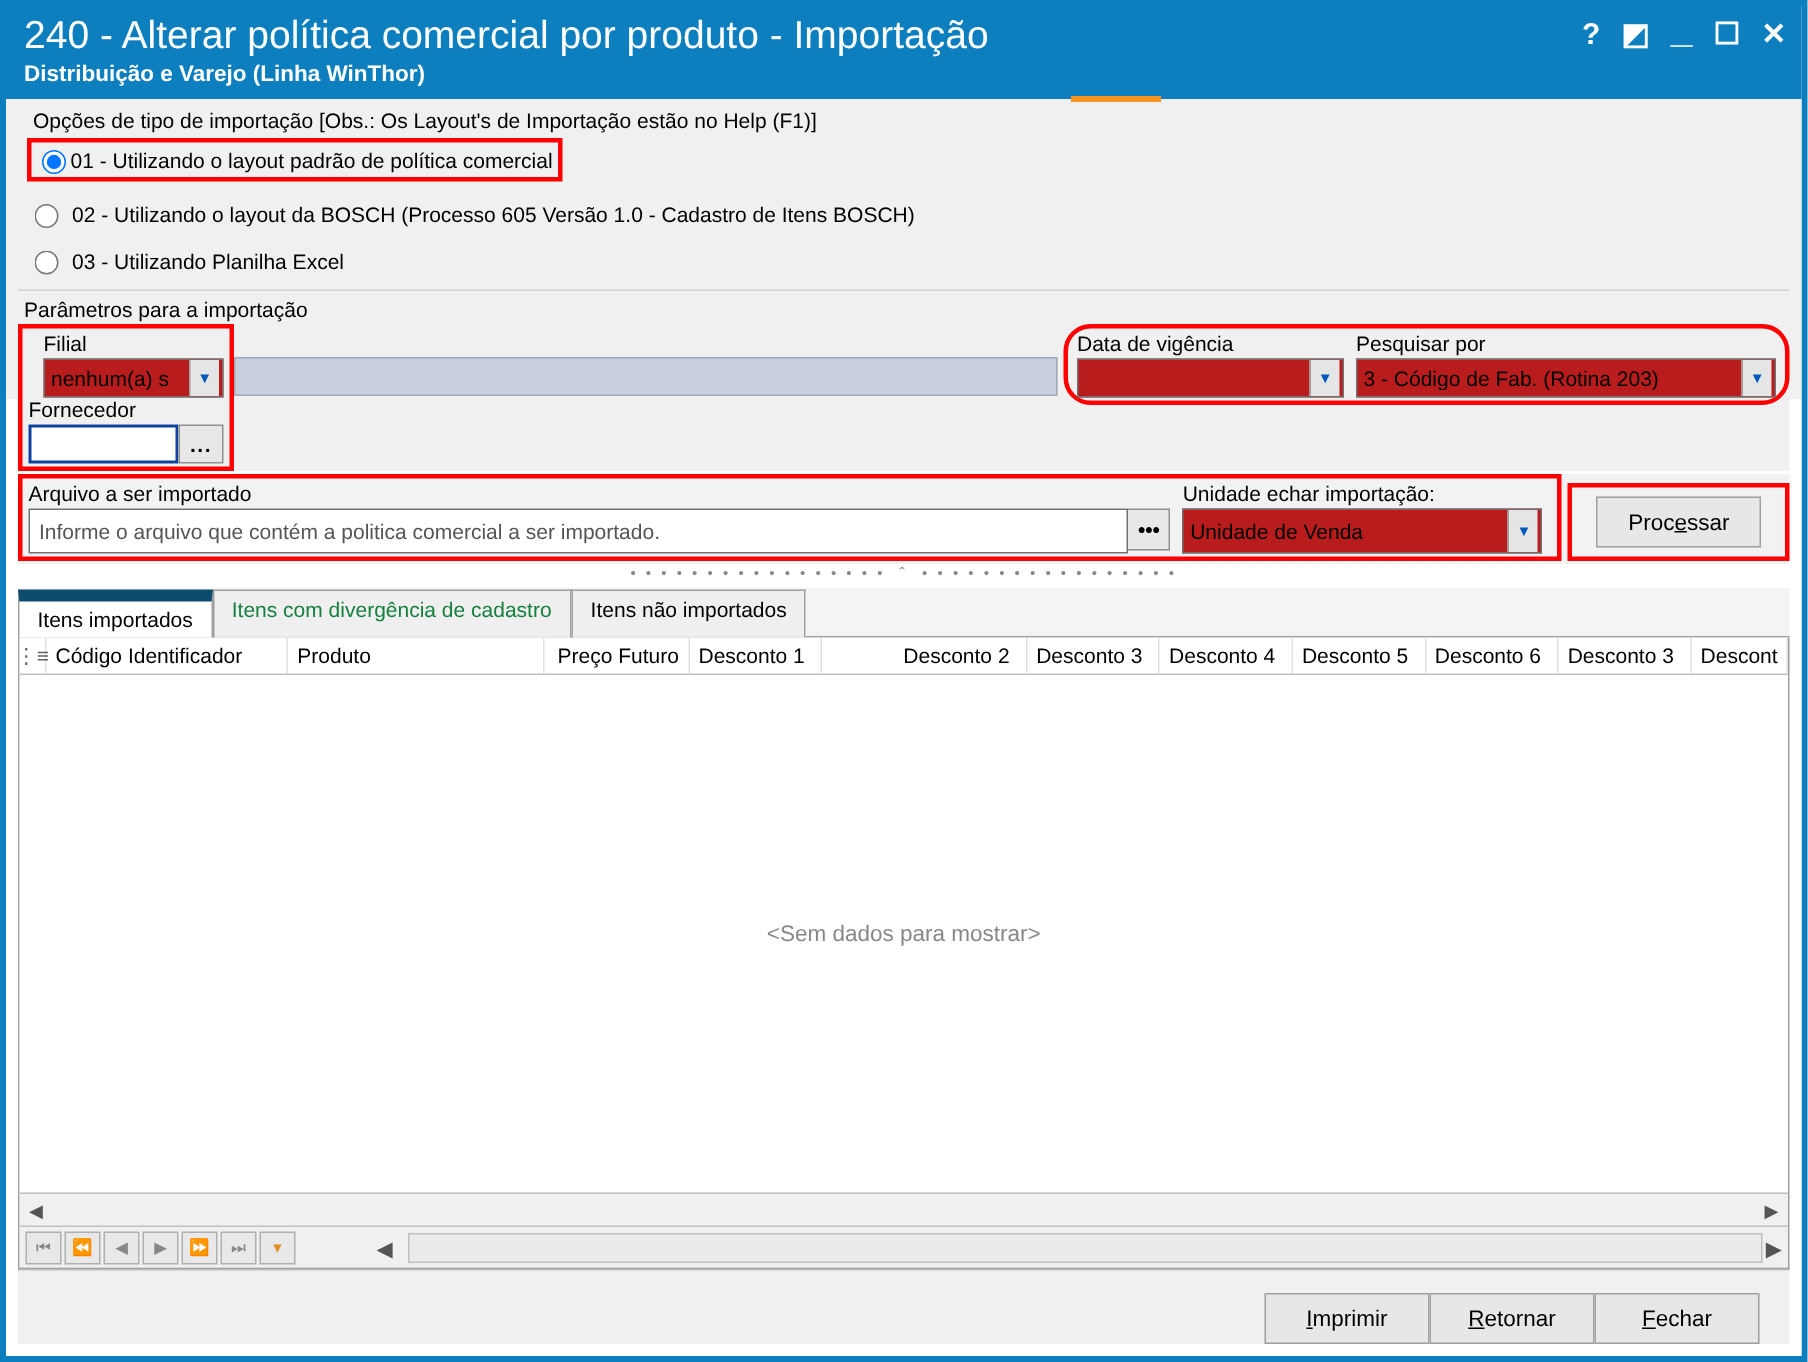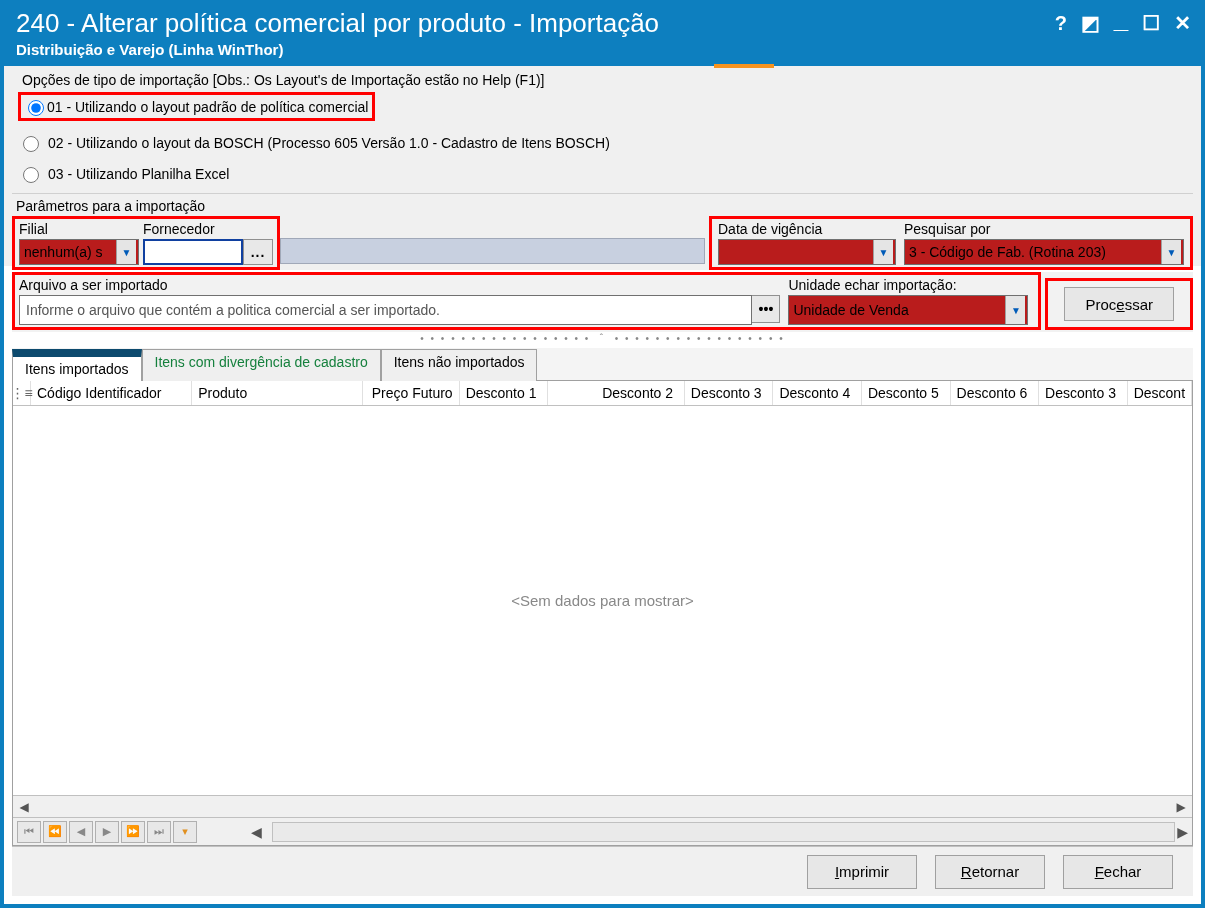--- a/index.html
+++ b/index.html
@@ -316,23 +316,22 @@
     background: #eaeaea;
     border: 1px solid #c0c0c0;
     margin-left: 8px;
     position: relative;
   }
   .bottom-bar {
     height: 50px;
     background: #f0f0f0;
     border-top: 1px solid #c0c0c0;
     display: flex;
-    align-items: center;
+    align-items: flex-end;
     justify-content: flex-end;
-    gap: 18px;
     padding: 0 20px;
   }
   .bottom-btn {
     min-width: 110px;
     height: 34px;
     background: #e7e7e7;
     border: 1px solid #a0a0a0;
     font-size: 15px;
     display: inline-flex;
     align-items: center;
@@ -385,40 +384,40 @@
       </div>
       <div class="radio-row">
         <input type="radio" name="opt" style="">
         <span>03 - Utilizando Planilha Excel</span>
       </div>
     </div>
 
     <div class="params-label-row">Parâmetros para a importação</div>
 
     <div class="params-row">
-      <div class="red-outline" style="display:flex;align-items:flex-end;padding:2px;">
+      <div class="red-outline" style="display:flex;align-items:flex-end;padding:2px;flex-direction:column;">
         <div class="field-block" style="padding:0 2px;">
           <label>Filial</label>
           <div class="combo" style="width:120px;">
             <span class="combo-text" style="width:96px;">nenhum(a) s</span>
             <span class="combo-arrow"></span>
           </div>
         </div>
         <div class="field-block" style="padding:0 2px;">
           <label>Fornecedor</label>
           <div style="display:flex;">
             <input class="textbox" style="width: 100px;" value="">
             <span class="dots-btn">...</span>
           </div>
         </div>
       </div>
 
       <div class="gray-strip" style="margin-left:0;margin-right:4px;"></div>
 
-      <div class="red-outline" style="display:flex;gap:8px;padding:2px 6px;">
+      <div class="red-outline" style="display:flex;gap:8px;padding:2px 6px;border-radius:18px;">
         <div class="field-block" style="padding:0;">
           <label>Data de vigência</label>
           <div class="combo" style="width:178px;">
             <span class="combo-text" style="width:154px;"></span>
             <span class="combo-arrow"></span>
           </div>
         </div>
         <div class="field-block" style="padding:0;">
           <label>Pesquisar por</label>
           <div class="combo" style="width:280px;">

